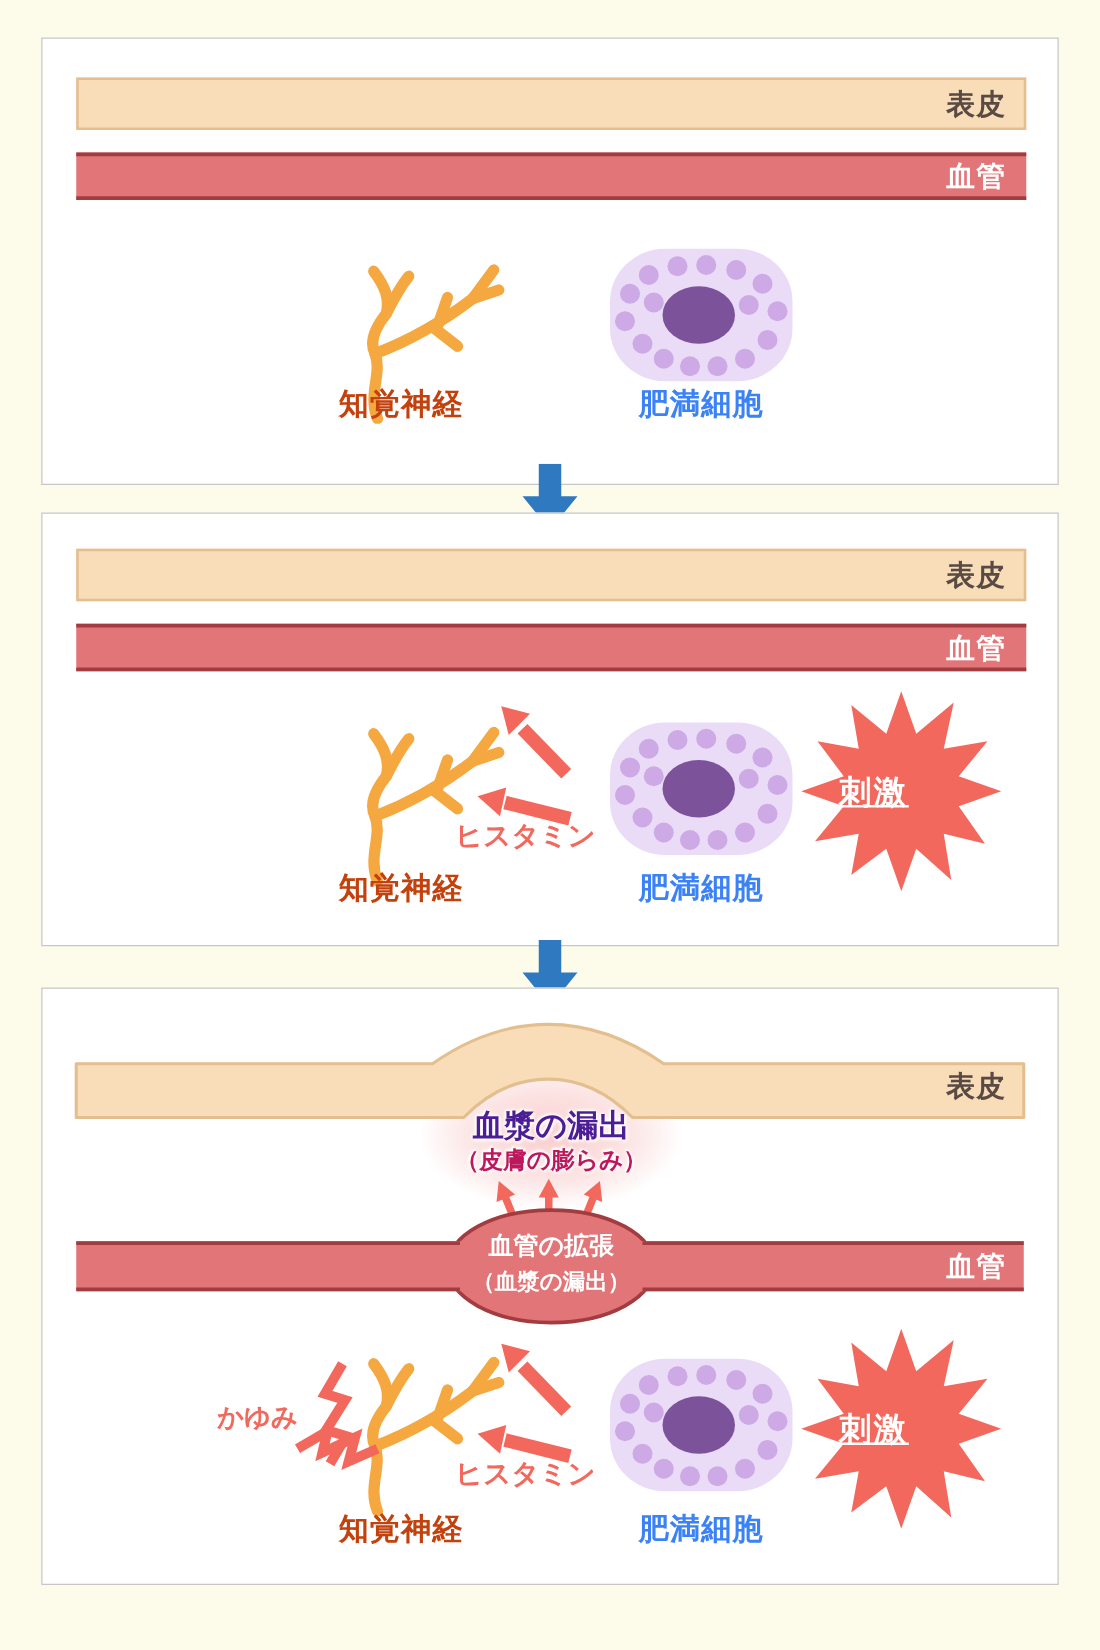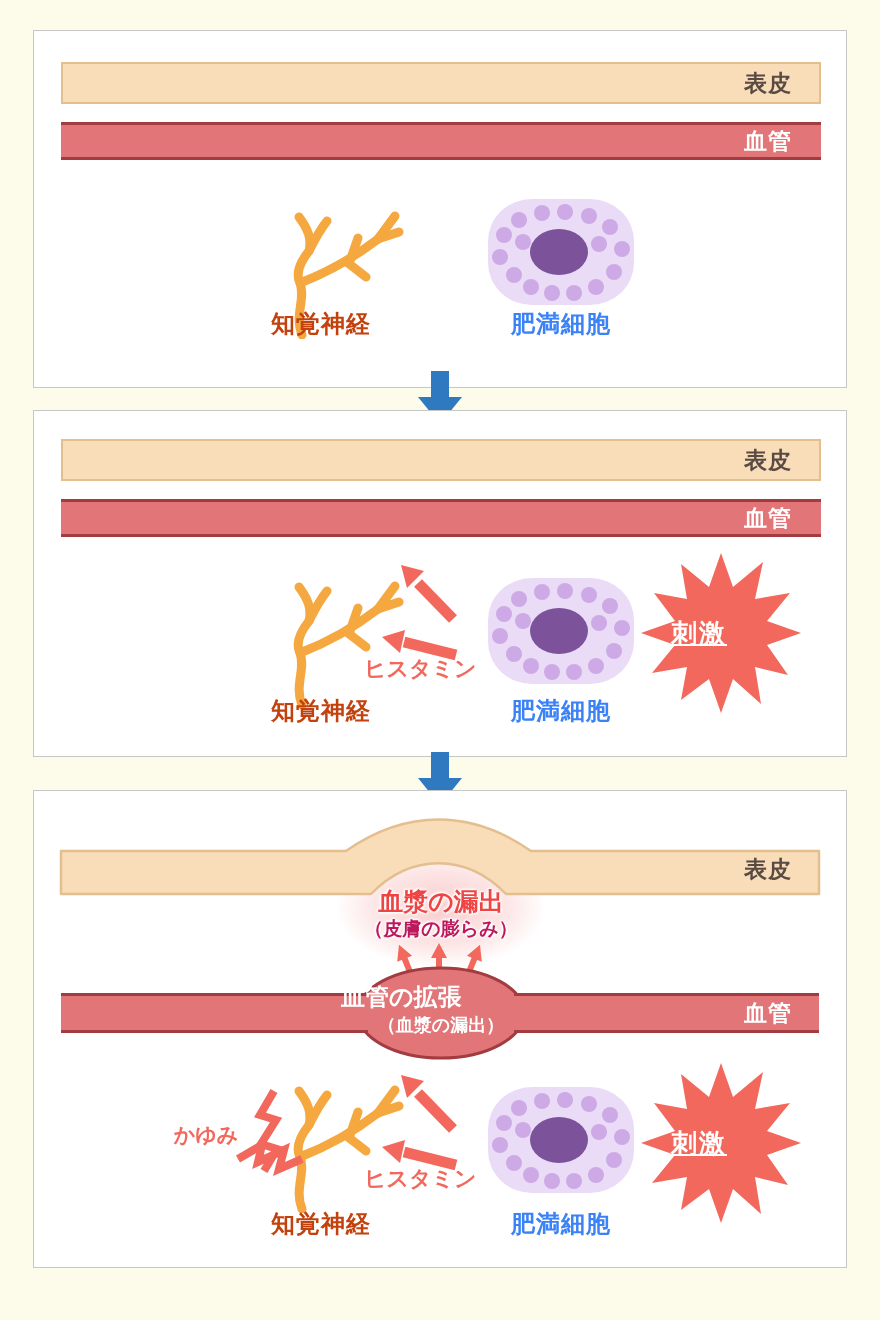--- a/index.html
+++ b/index.html
@@ -14,21 +14,21 @@
   .panel{
     position:absolute;left:33px;width:812px;background:#ffffff;
     border:1px solid #c6c6c6;
   }
   #panel-1{top:30px;height:356px;}
   #panel-2{top:410px;height:345px;}
   #panel-3{top:790px;height:476px;}
   .abs{position:absolute;}
   .bar-label{
     position:absolute;left:27px;width:760px;text-align:right;
-    padding-right:29px;box-sizing:border-box;
+    padding-right:16px;box-sizing:border-box;
     font-weight:bold;font-size:23px;letter-spacing:1px;
   }
   .ep-bar{
     position:absolute;left:27px;width:760px;height:42px;box-sizing:border-box;
     background:#f9ddb8;border:2px solid #e3bf8f;
   }
   .ep-text{color:#594b44;line-height:38px;}
   .vessel-bar{
     position:absolute;left:27px;width:760px;height:38px;box-sizing:border-box;
     background:#e17578;border-top:3px solid #a23c40;border-bottom:3px solid #a23c40;
@@ -48,32 +48,32 @@
   .hist-label{
     position:absolute;width:140px;text-align:left;
     font-weight:bold;font-size:22px;line-height:26px;
   }
   .glow{
     position:absolute;
     background:radial-gradient(ellipse at center,
       rgba(246,164,164,0.55) 0%, rgba(246,164,164,0.28) 45%, rgba(246,164,164,0) 72%);
   }
   .plasma-main{
-    position:absolute;width:200px;text-align:center;color:#ef4444;
+    position:absolute;width:200px;text-align:center;color:#4c1d95;
     font-weight:bold;font-size:25px;line-height:28px;
     text-shadow:0 0 3px #fff,0 0 5px #fff,1px 1px 2px #fff,-1px -1px 2px #fff;
   }
   .plasma-sub{
     position:absolute;width:220px;text-align:center;color:#be185d;
     font-weight:bold;font-size:19px;line-height:24px;
     text-shadow:0 0 3px #fff,0 0 5px #fff,1px 1px 2px #fff,-1px -1px 2px #fff;
   }
   .dilate-main{
-    position:absolute;width:200px;color:#ffffff;
-    font-weight:bold;font-size:24px;line-height:28px;
+    position:absolute;width:200px;text-align:center;color:#ffffff;
+    font-weight:bold;font-size:20px;line-height:28px;
   }
   .dilate-sub{
     position:absolute;width:200px;text-align:center;color:#ffffff;
     font-weight:bold;font-size:18px;line-height:24px;
   }
   .itch-label{
     position:absolute;width:120px;text-align:center;
     font-weight:bold;font-size:21px;line-height:28px;
   }
 </style>

